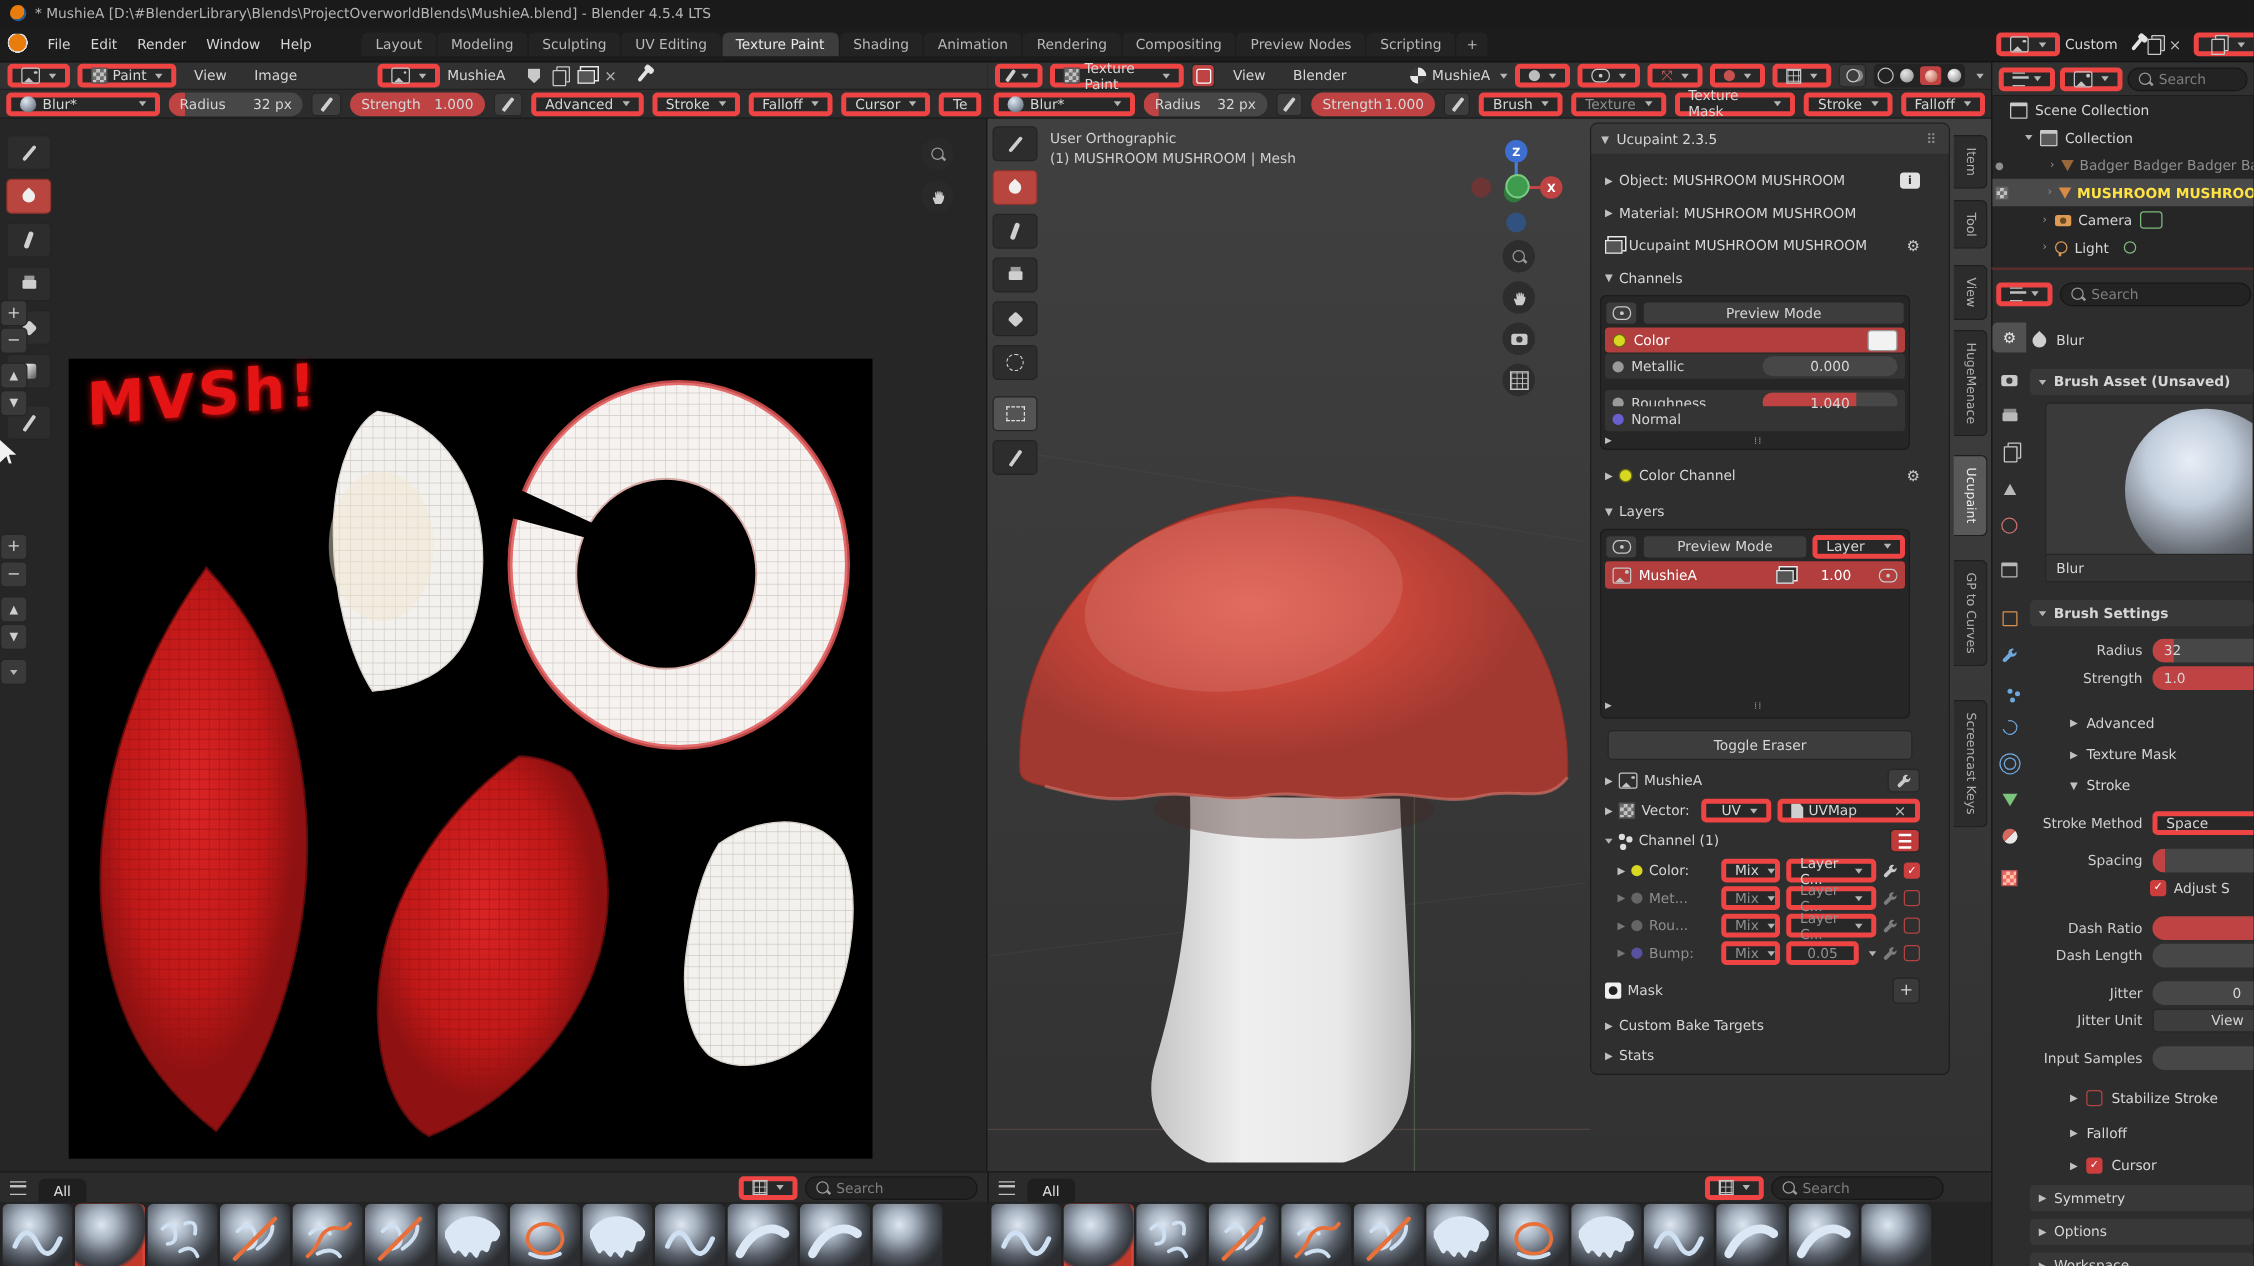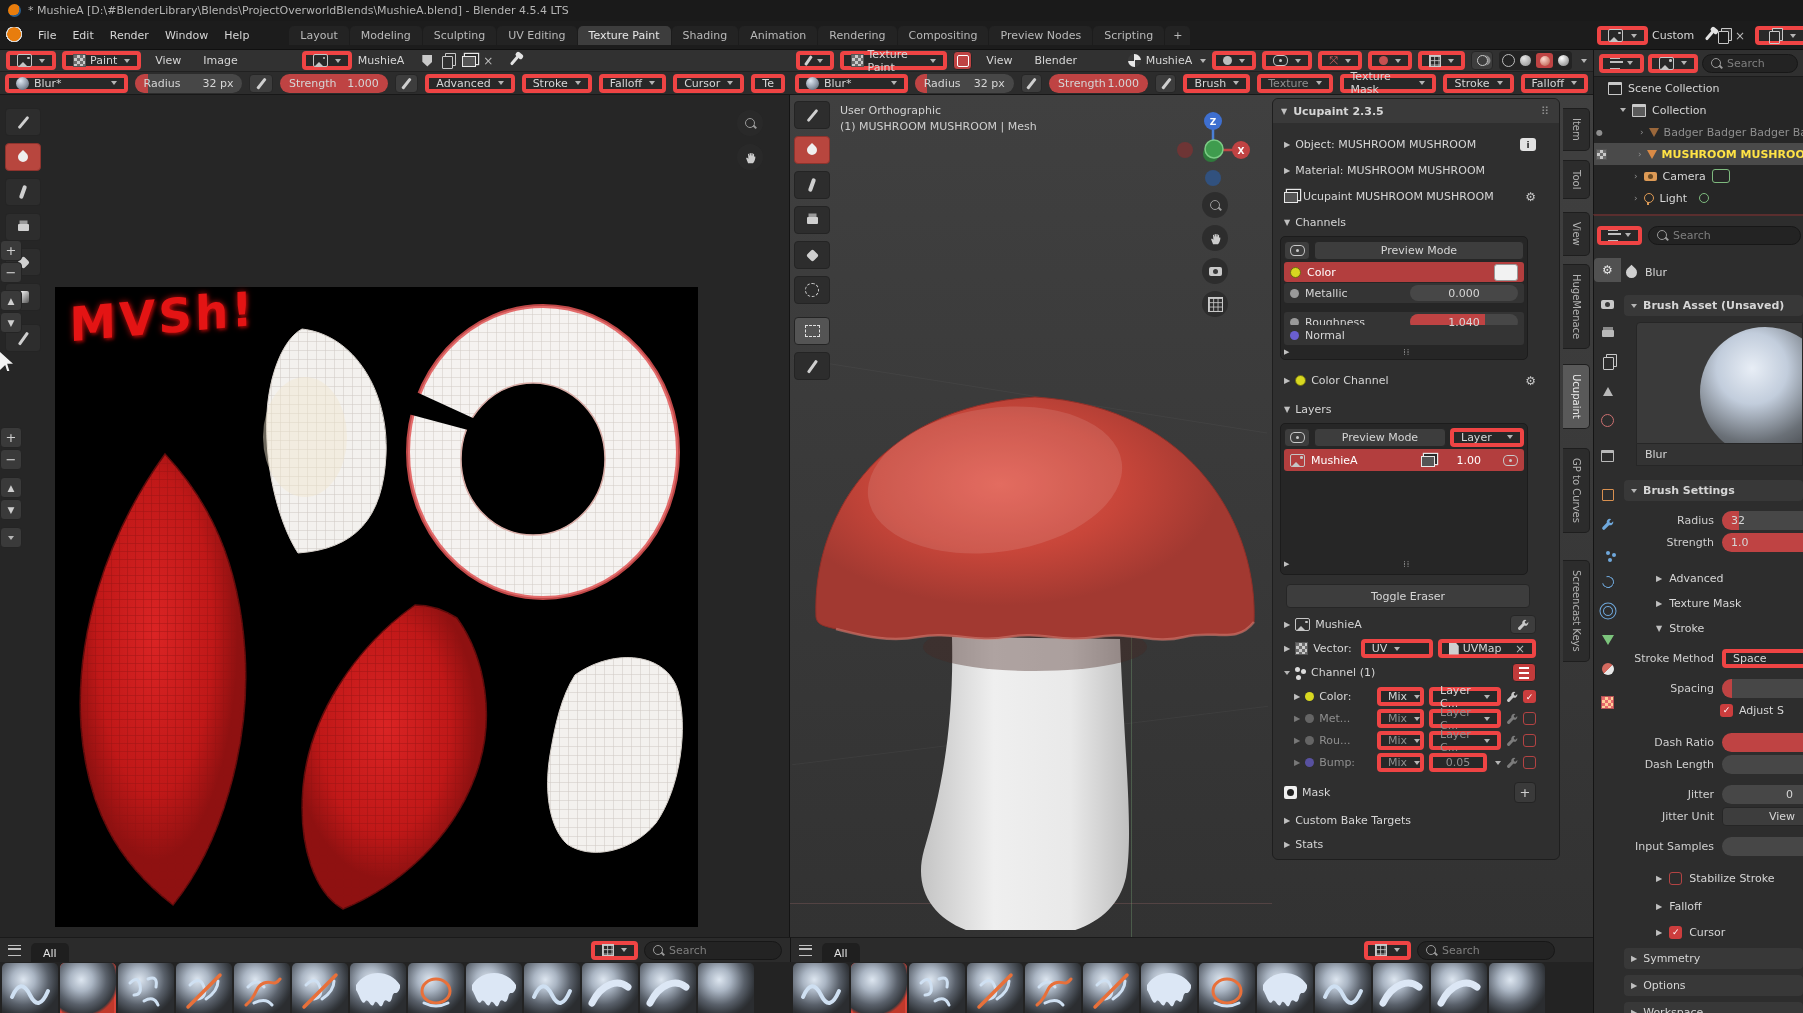--- a/index.html
+++ b/index.html
@@ -483,21 +483,21 @@
         <div class="i-cam"></div>
       </div>
     <div class="navbtn" style="left:412px;top:196px">
         <div class="i-grid9"></div>
       </div>
   </div>
 
   <div class="abs" style="left:1272px;top:98px;width:288px;height:762px;background:#2f2f2f;border:1px solid #1e1e1e;border-radius:6px;box-sizing:border-box"></div>
   <div class="abs row" style="left:1273px;top:99px;width:286px;height:24px;background:#3a3a3a;border-radius:5px 5px 0 0;padding:0 8px;gap:6px;box-sizing:border-box">
     <span class="tri">▼</span>
-      <span style="font-weight:bold">Ucupaint 2.3.5</span>
+      <span style="font-weight:normal">Ucupaint 2.3.5</span>
     <span class="dim" style="margin-left:auto;letter-spacing:2px">⠿</span>
   </div>
   <div class="uprow" style="top:134px">
     <span class="tri">▶</span>
       <span>Object: MUSHROOM MUSHROOM</span>
     <div class="i-info" style="margin-left:auto">i</div>
   </div>
   <div class="uprow" style="top:160px">
     <span class="tri">▶</span>
       <span>Material: MUSHROOM MUSHROOM</span>
@@ -618,21 +618,21 @@
     <div class="btnp" style="width:26px;margin-left:auto">
       <svg class="wrench" width="12" height="12" viewBox="0 0 16 16">
           <path d="M11 1a4 4 0 00-3.9 4.9L2 11a2 2 0 102.9 2.9l5-5.1A4 4 0 0015 4l-2.2 2.2-2-.5-.5-2L12.5 1.5A4 4 0 0011 1z" fill="#c9c9c9"></path>
         </svg>
     </div>
   </div>
   <div class="uprow" style="top:638px">
     <span class="tri">▶</span>
       <div class="i-checker"></div>
       <span>Vector:</span>
-    <div class="pill" style="width:72px;justify-content:flex-start;margin-left:4px">
+    <div class="pill" style="width:56px;justify-content:flex-end;margin-left:4px">
         <span>UV</span>
         <div class="cr"></div>
       </div>
     <div class="pill" style="flex:1;justify-content:space-between">
       <div class="row" style="gap:4px">
           <div class="i-file"></div>
           <span>UVMap</span>
         </div>
       <span class="i-x">×</span>
     </div>

